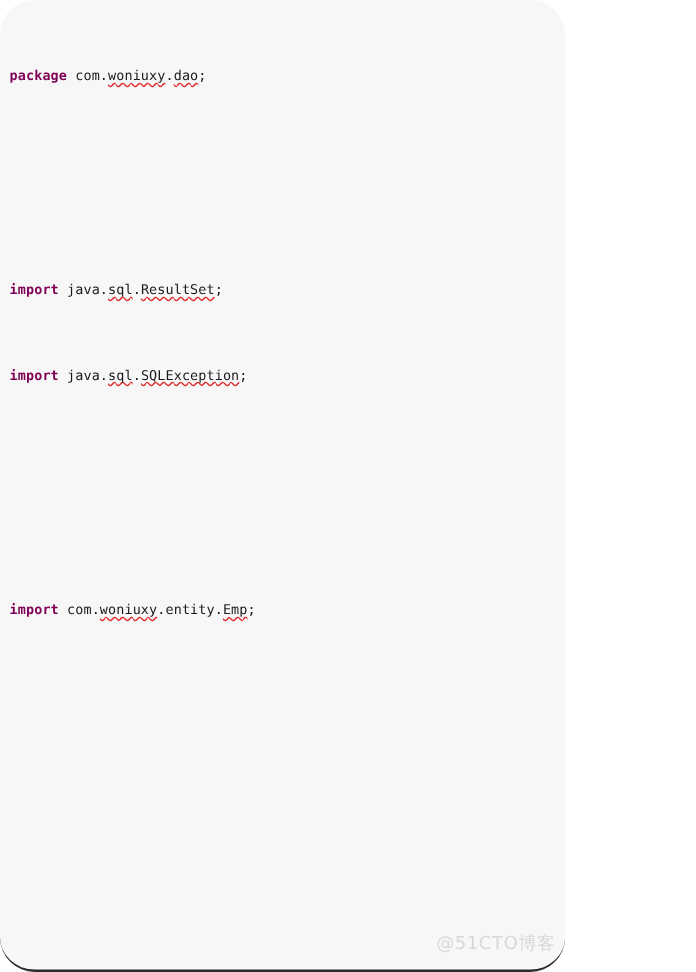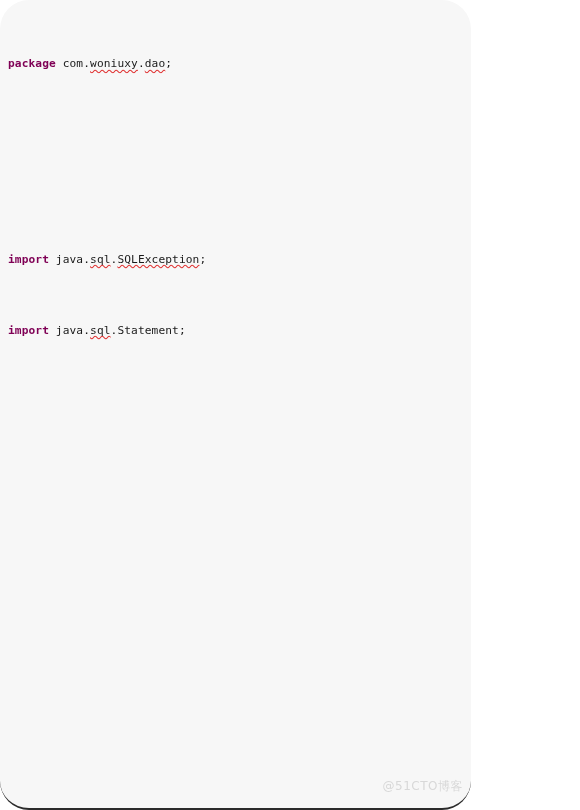--- a/index.html
+++ b/index.html
@@ -39,48 +39,49 @@
     text-decoration: underline wavy #e03030;
     text-decoration-skip-ink: none;
   }
 
   #watermark {
     position: absolute;
     right: 8px;
     bottom: 12px;
     color: #d8d8d8;
     font-family: "DejaVu Sans", "Liberation Sans", sans-serif;
-    font-size: 12px;
+    font-size: 15px;
     letter-spacing: 0.5px;
     user-select: none;
     pointer-events: none;
   }
 </style>
 </head>
 <body>
 
 <div id="editor">
 
   <div id="code">
 
     <div class="ln"><span class="kw">package</span> <span class="plain">com.</span><span class="plain sq">woniuxy</span><span class="plain">.</span><span class="plain sq">dao</span><span class="plain">;</span></div>
 
     <div class="ln">&nbsp;</div>
 
 
 
+    <div class="ln"><span class="kw">import</span> <span class="plain">java.</span><span class="plain sq">sql</span><span class="plain">.</span><span class="plain sq">ResultSet</span><span class="plain">;</span></div>
 
     <div class="ln"><span class="kw">import</span> <span class="plain">java.</span><span class="plain sq">sql</span><span class="plain">.</span><span class="plain sq">SQLException</span><span class="plain">;</span></div>
 
-    <div class="ln"><span class="kw">import</span> <span class="plain">java.</span><span class="plain sq">sql</span><span class="plain">.Statement;</span></div>
 
 
 
     <div class="ln">&nbsp;</div>
 
+    <div class="ln"><span class="kw">import</span> <span class="plain">com.</span><span class="plain sq">woniuxy</span><span class="plain">.entity.</span><span class="plain sq">Emp</span><span class="plain">;</span></div>
 
     
 
     
 
     
 
     
 
     

